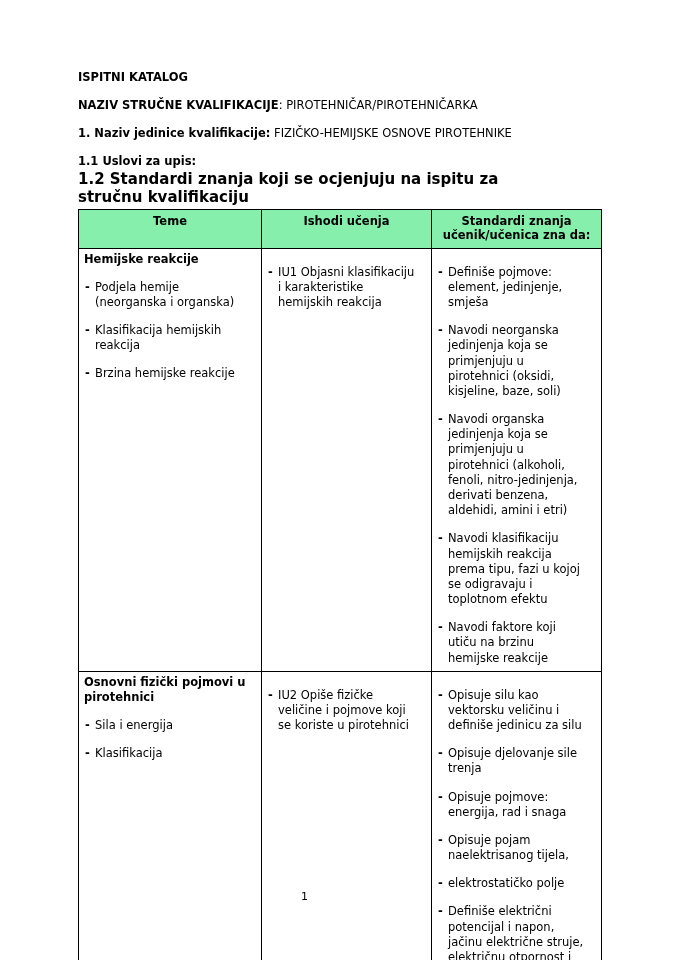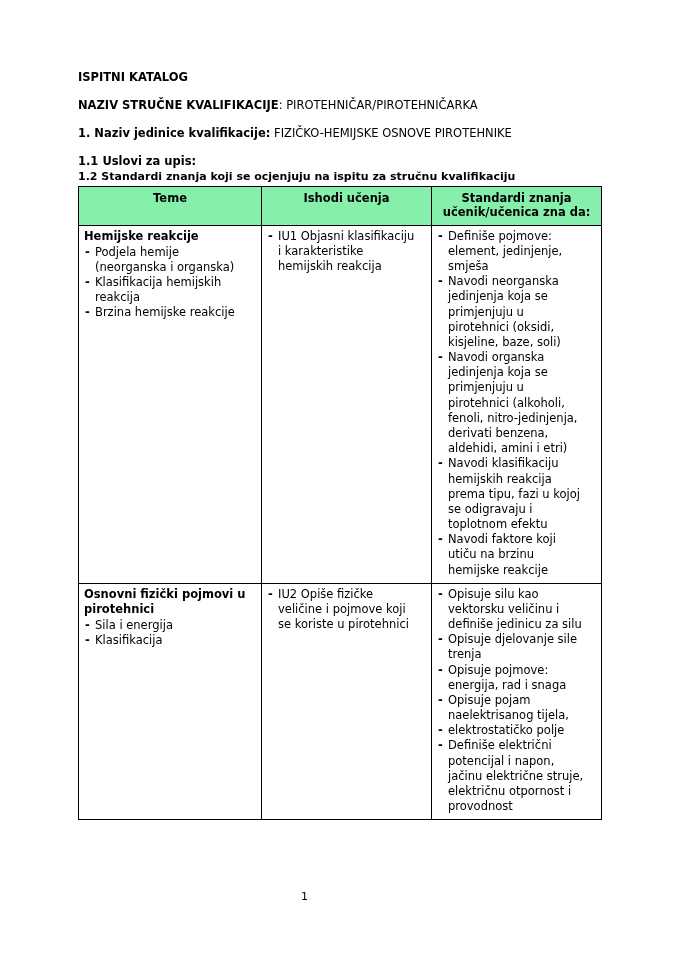--- a/index.html
+++ b/index.html
@@ -47,21 +47,21 @@
   }
   .uslovi-list div { white-space: pre-wrap; }
   .uslovi-list .indent { padding-left: 9px; }
   .link {
     color: #1a5fb4;
     text-decoration: underline;
   }
 
   .table-caption {
     font-weight: bold;
-    font-size: 11px;
+    font-size: 15px;
     margin-bottom: 3px;
   }
 
   table.kat {
     border-collapse: collapse;
     width: 523px;
     table-layout: fixed;
   }
   table.kat th, table.kat td {
     border: 1px solid #000000;
@@ -90,20 +90,21 @@
     list-style: none;
     margin: 0;
     padding: 0;
   }
   ul.dash > li {
     font-size: 11.5px;
     line-height: 1.32;
     padding-left: 11px;
     position: relative;
     margin-bottom: 0px;
+    margin-top: 13px;
   }
   ul.dash > li::before {
     content: "-";
     position: absolute;
     left: 1px;
     top: 0;
     font-weight: bold;
   }
   .footer-num {
     position: absolute;

